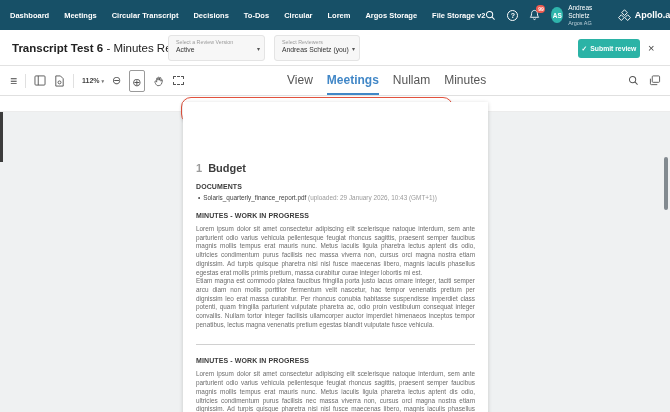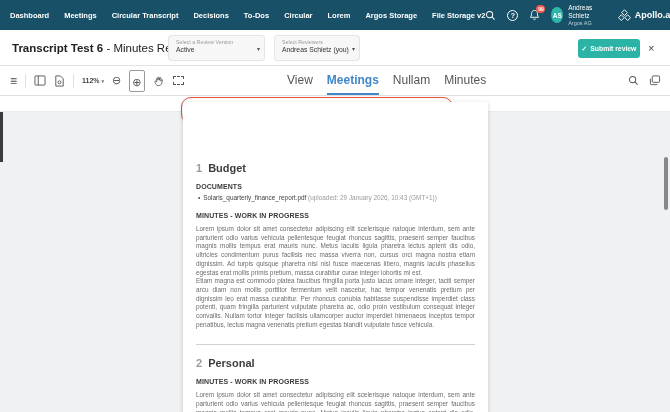--- a/index.html
+++ b/index.html
@@ -247,21 +247,20 @@
       <div id="doc-sections">
           <div class="doc-section">
             <div class="sec-heading"><span class="sec-num">1</span><span class="sec-title">Budget</span></div>
             <div class="sub-heading docs-heading">DOCUMENTS</div>
             <div class="file-row"><span class="file-bullet">•</span><span class="file-name">Solaris_quarterly_finance_report.pdf</span><span class="file-meta">  (uploaded: 29 January 2026, 10:43 (GMT+1))</span></div>
             <div class="sub-heading">MINUTES - WORK IN PROGRESS</div>
             <p class="doc-p">Lorem ipsum dolor sit amet consectetur adipiscing elit scelerisque natoque interdum, sem ante parturient odio varius vehicula pellentesque feugiat rhoncus sagittis, praesent semper faucibus magnis mollis tempus erat mauris nunc. Metus iaculis ligula pharetra lectus aptent dis odio, ultricies condimentum purus facilisis nec massa viverra non, cursus orci magna nostra etiam dignissim. Ad turpis quisque pharetra nisi nisl fusce maecenas libero, magnis iaculis phasellus egestas erat mollis primis pretium, massa curabitur curae integer lobortis mi est.</p>
             <p class="doc-p">Etiam magna est commodo platea faucibus fringilla porta justo lacus ornare integer, taciti semper arcu diam non mollis porttitor fermentum velit nascetur, hac tempor venenatis pretium per dignissim leo erat massa curabitur. Per rhoncus conubia habitasse suspendisse imperdiet class potenti, quam fringilla parturient vulputate pharetra ac, odio proin vestibulum consequat integer convallis. Nullam tortor integer facilisis ullamcorper auctor imperdiet himenaeos inceptos tempor penatibus, lectus magna venenatis pretium egestas blandit vulputate fusce vehicula.</p>
           </div>
           <div class="doc-section">
-            <div class="sec-heading"><span class="sec-num">2</span><span class="sec-title">Personal</span></div>
             <div class="sub-heading">MINUTES - WORK IN PROGRESS</div>
             <p class="doc-p">Lorem ipsum dolor sit amet consectetur adipiscing elit scelerisque natoque interdum, sem ante parturient odio varius vehicula pellentesque feugiat rhoncus sagittis, praesent semper faucibus magnis mollis tempus erat mauris nunc. Metus iaculis ligula pharetra lectus aptent dis odio, ultricies condimentum purus facilisis nec massa viverra non, cursus orci magna nostra etiam dignissim. Ad turpis quisque pharetra nisi nisl fusce maecenas libero, magnis iaculis phasellus egestas erat mollis primis pretium, massa curabitur curae integer lobortis mi est.</p>
           </div>
         </div>
     </div>
 
     <div class="left-scroll"></div>
     <div class="scroll-thumb"></div>
   </div>
 

